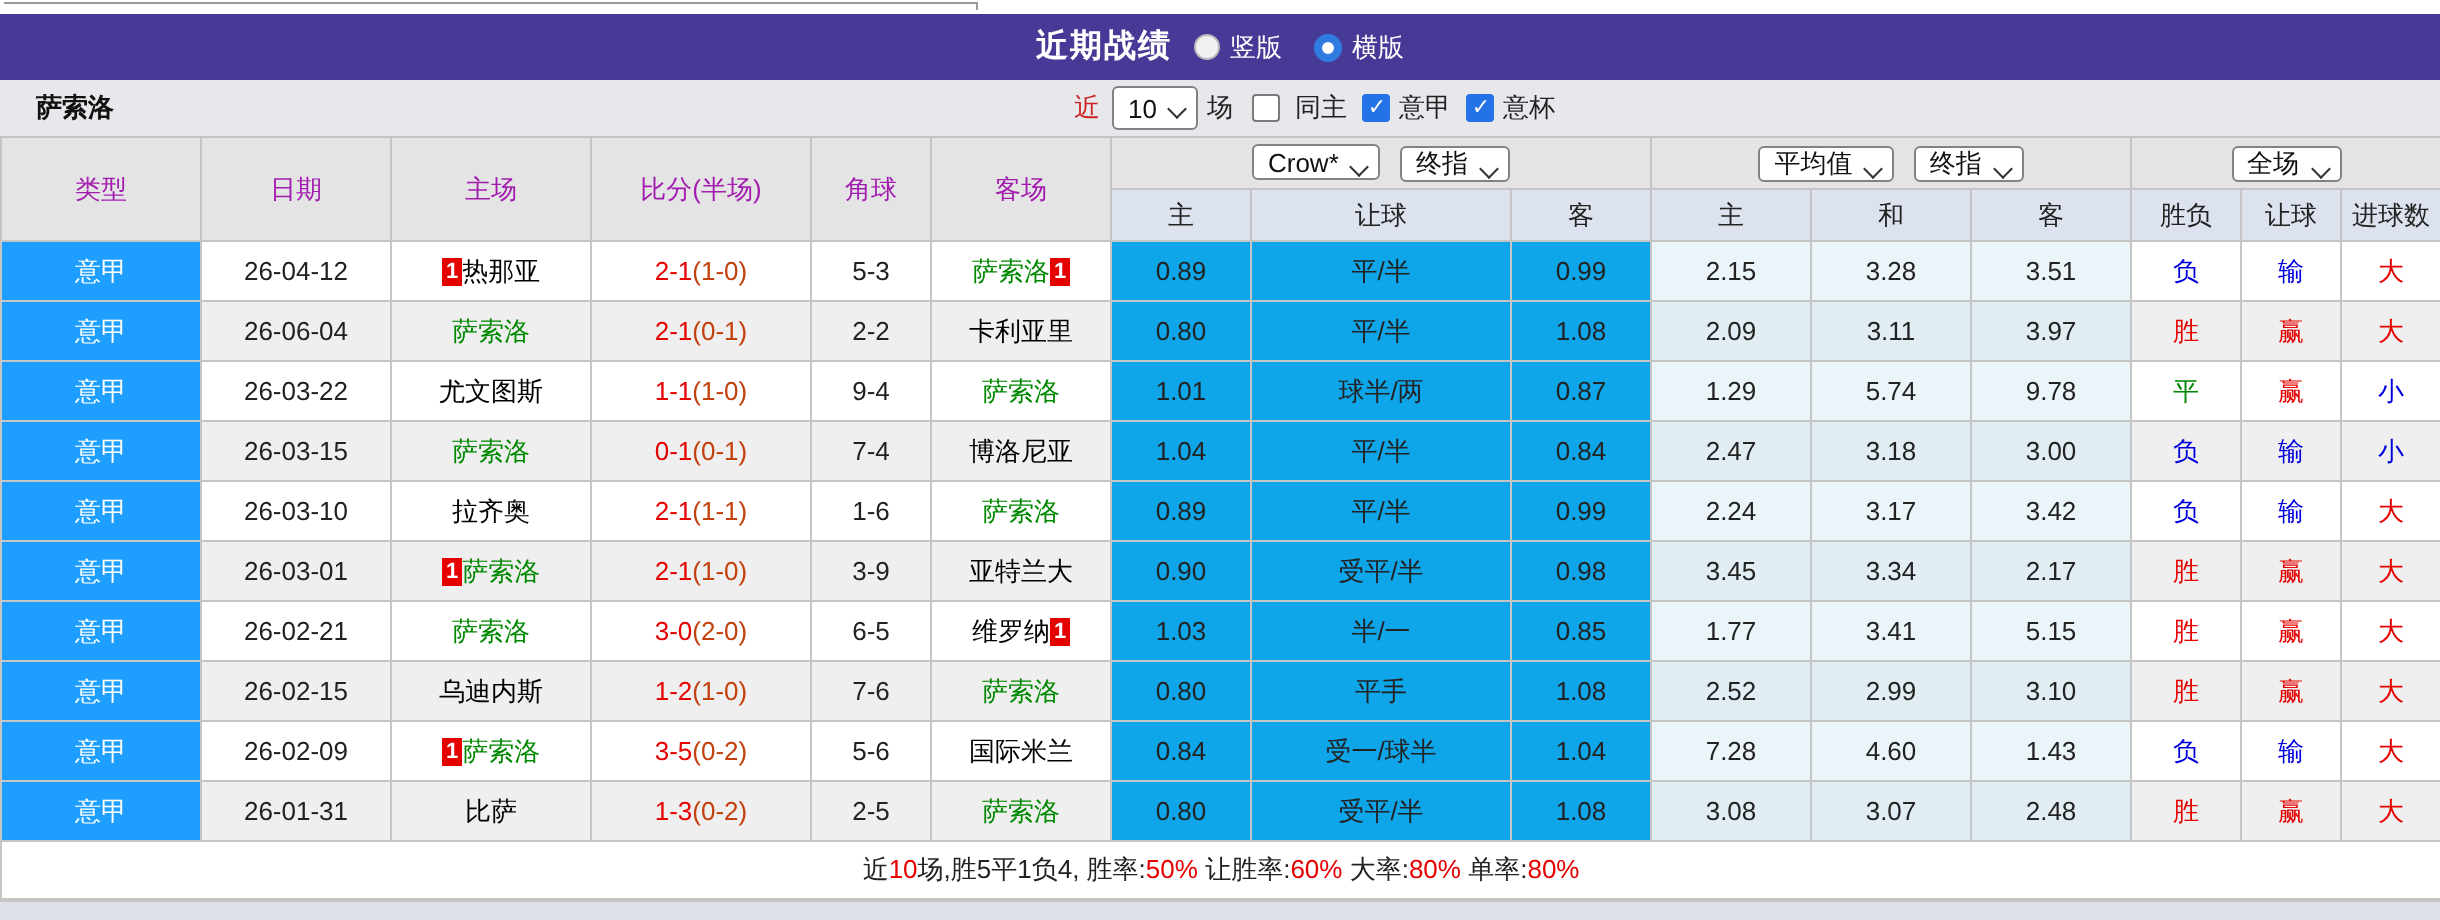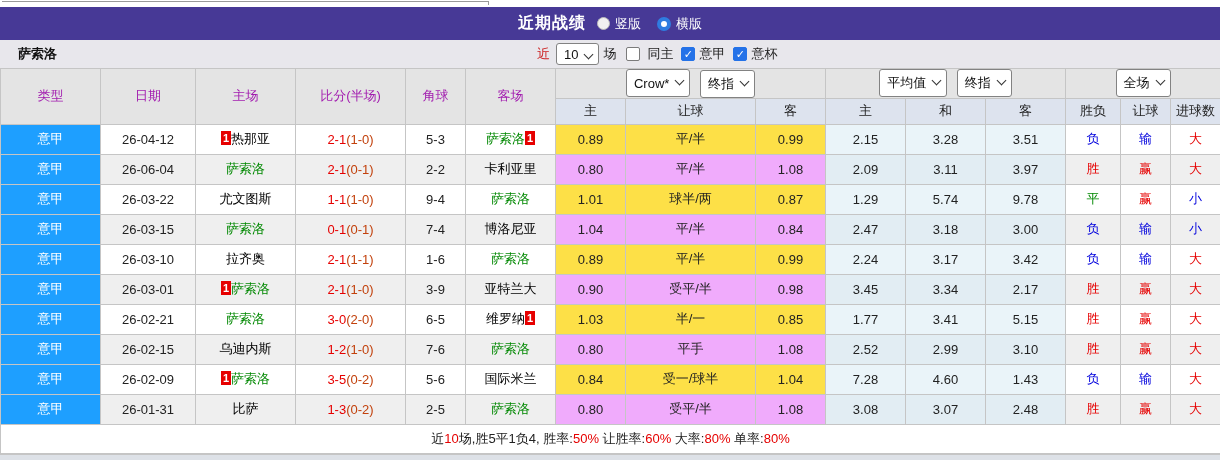--- a/index.html
+++ b/index.html
@@ -45,25 +45,25 @@
 
   
   table { border-collapse:collapse; width:1220px; table-layout:fixed; }
   th, td { border:1px solid #c5c5c5; text-align:center; font-weight:normal;
            font-size:13px; overflow:hidden; white-space:nowrap; }
   thead tr.group-row { height:26px; }
   thead tr.sub-row { height:26px; }
   thead th.static-h { background:#e4e4e4; color:#a21caf; }
   thead td.group-cell { background:#e4e4e4; }
   thead tr.sub-row th { background:#dde3ee; color:#222; }
-  .group-cell .select { margin:0 3px; height:28px; }
+  .group-cell .select { margin:0 3px; height:18px; }
   tbody tr { height:30px; background:#fff; }
   tbody tr.alt { background:#efefef; }
-  td.cream { background:#fde047; }
-  tr.alt td.cream { background:#f0abfc; }
+  td.cream { background:#0ea5e9; }
+  tr.alt td.cream { background:#0ea5e9; }
   td.lblue { background:#eaf4f9; }
   tr.alt td.lblue { background:#e2edf3; }
   td.league-cell { background:#1e9fff; color:#fff; }
   .score { color:#e60000; }
   .half { color:#c2410c; }
   .card-badge { display:inline-block; background:#e60000; color:#fff; font-size:11px;
                 font-weight:bold; line-height:14px; padding:0 2px; vertical-align:1px; }
   .c-red { color:#e60000; }
   .c-blue { color:#0000dd; }
   .c-green { color:#008800; }

